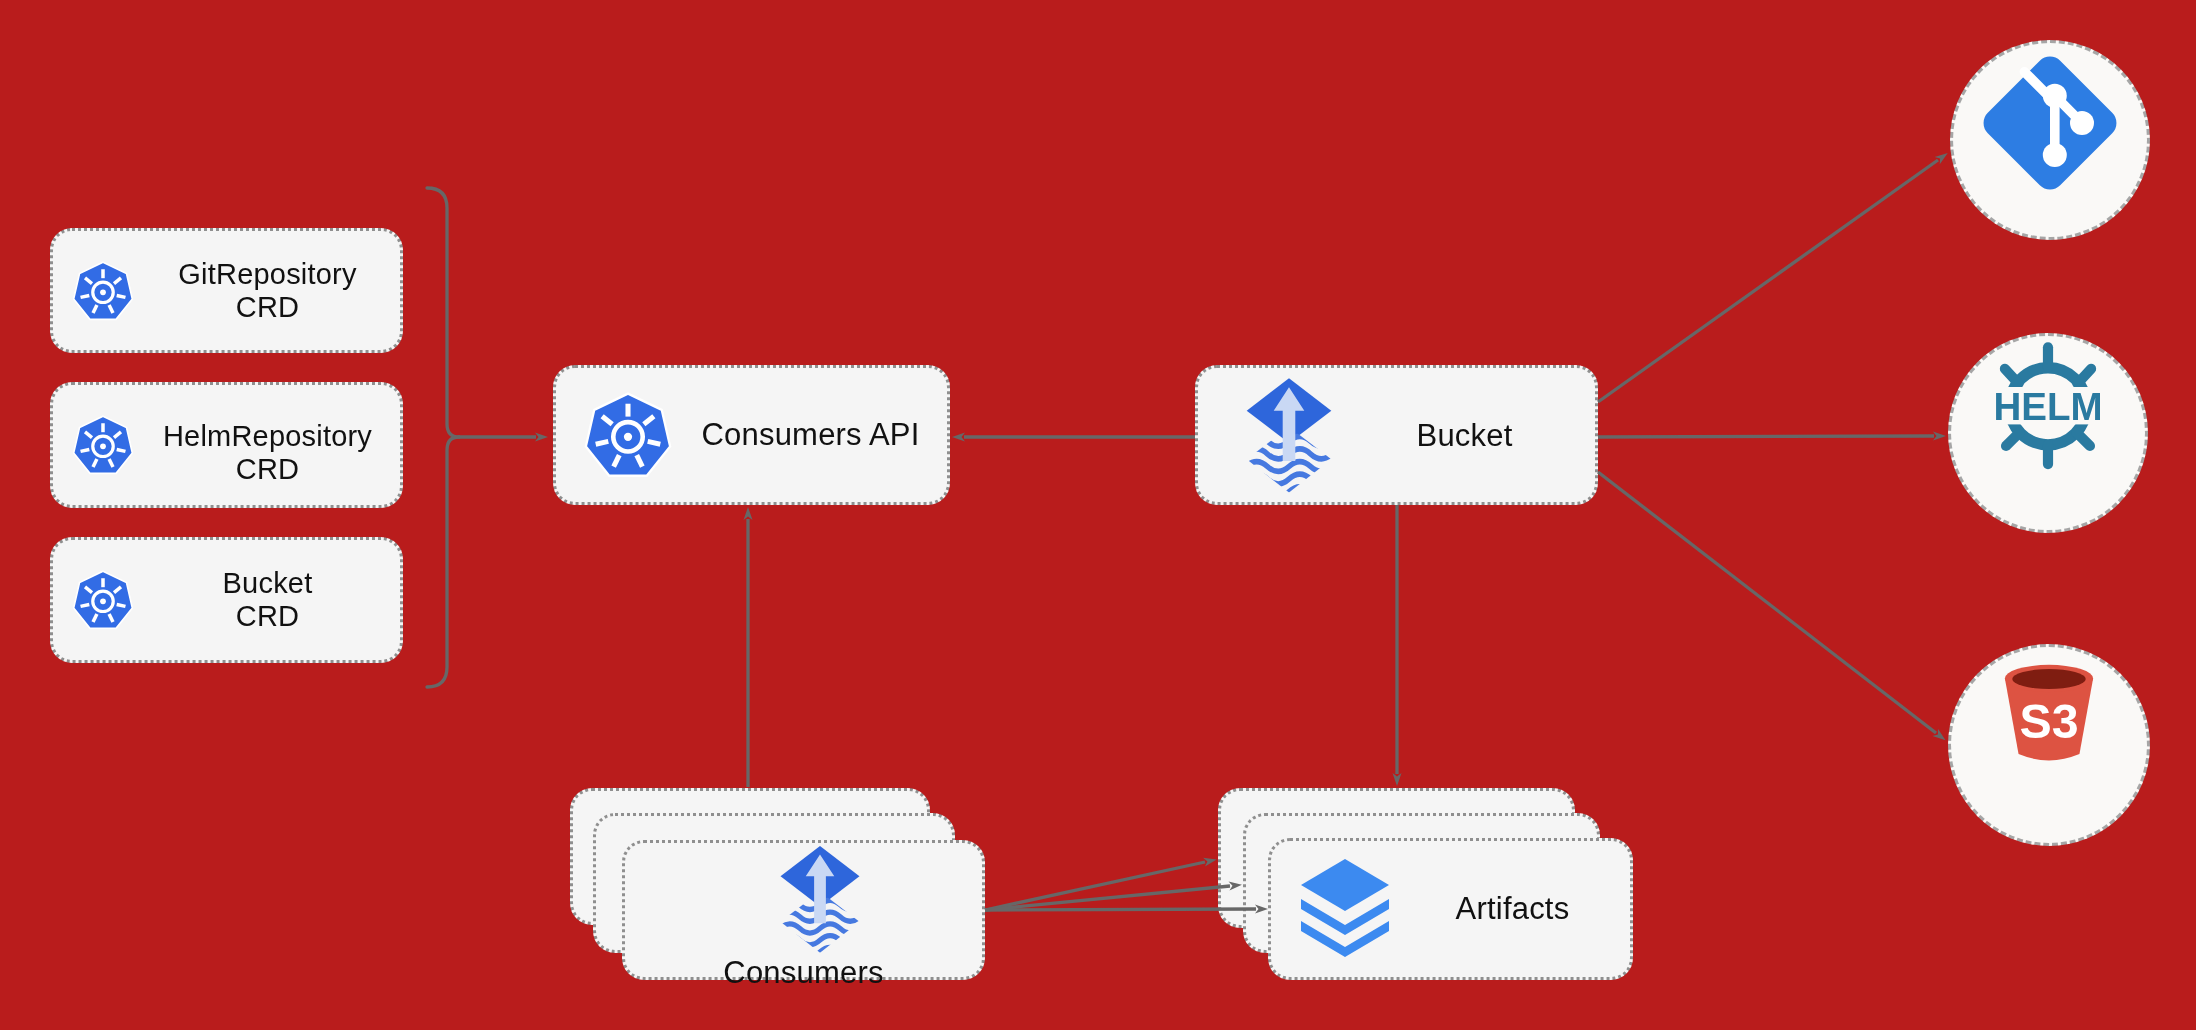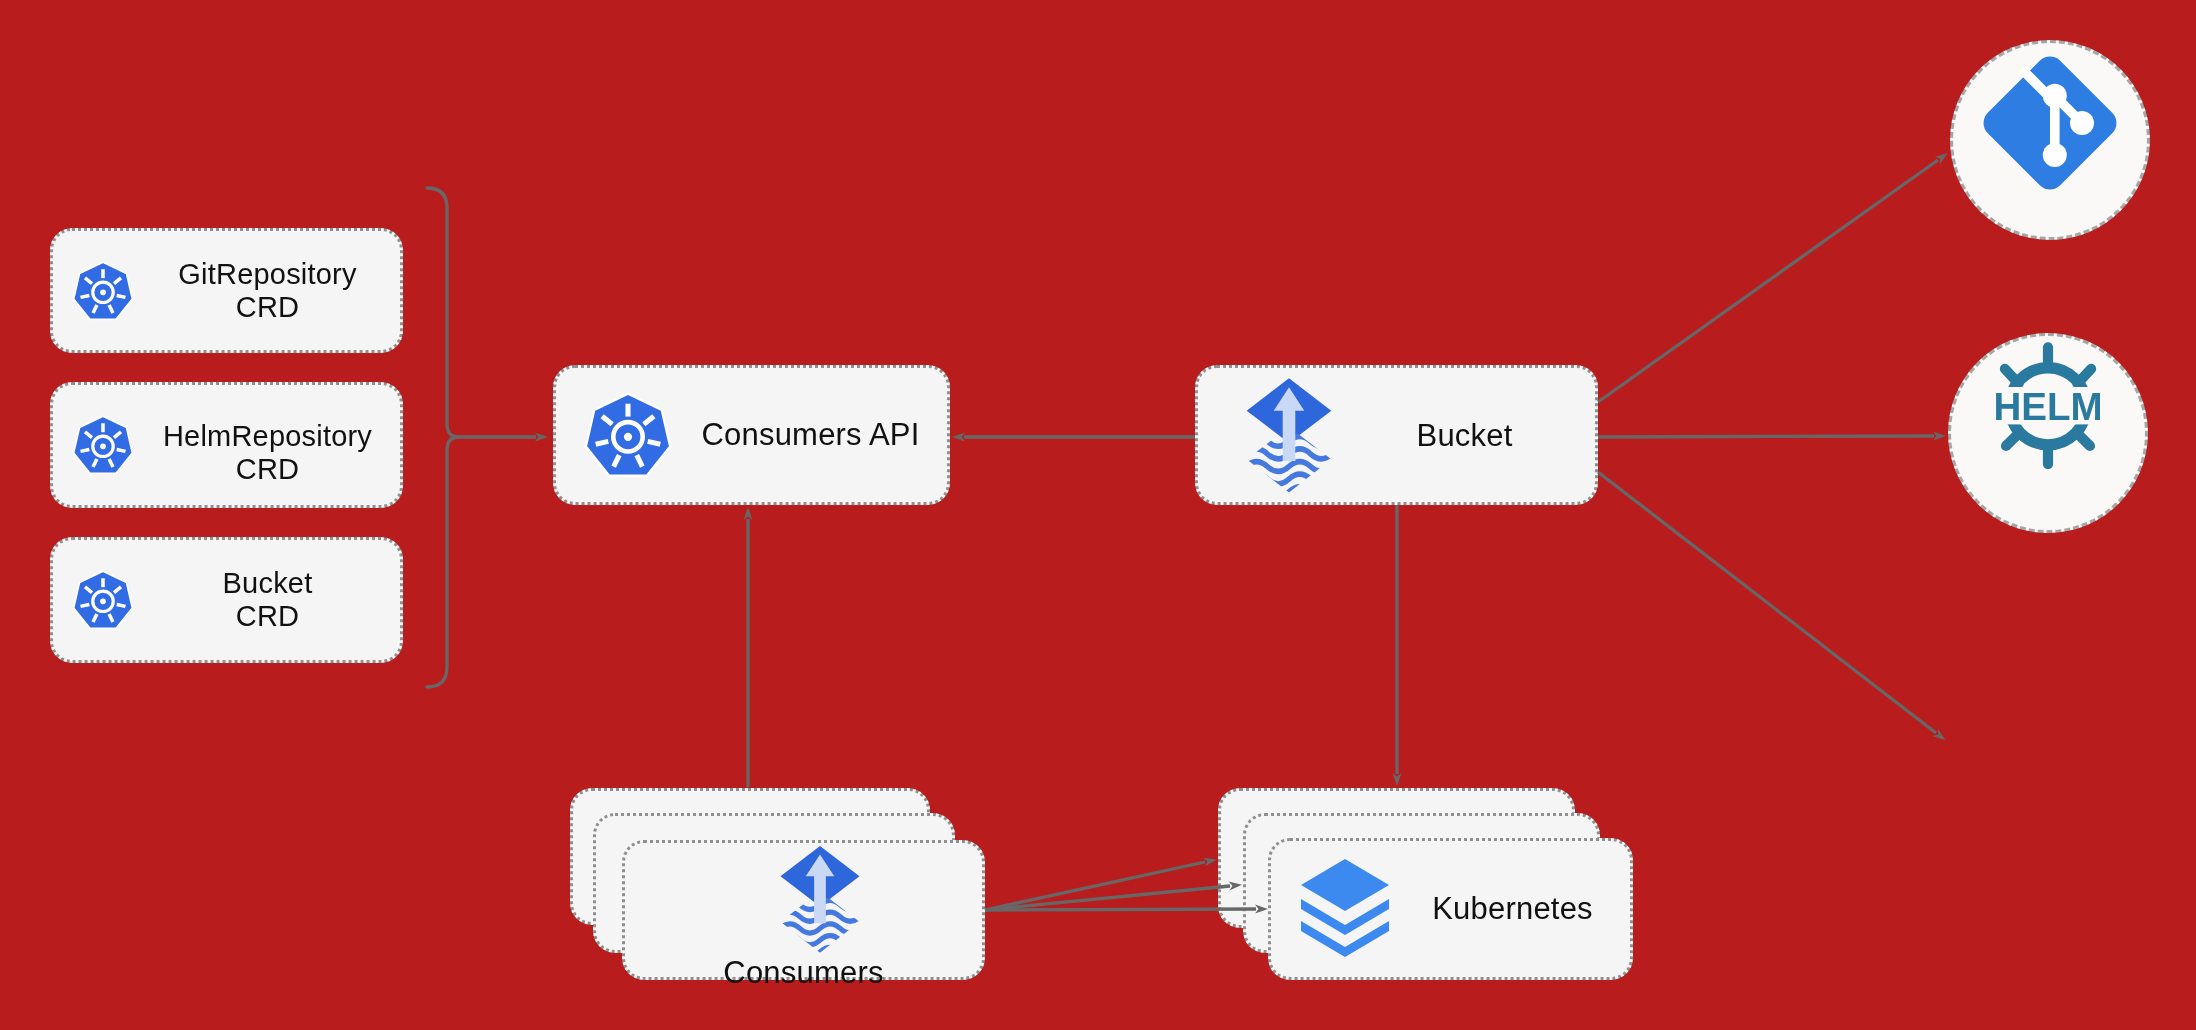--- a/index.html
+++ b/index.html
@@ -123,21 +123,21 @@
       </svg>
     <div class="label" style="font-size:31px;">Consumers</div>
   </div>
 
   <div class="stackbox" style="left:1218px;top:788px;width:357px;height:140px;"></div>
   <div class="stackbox" style="left:1243px;top:813px;width:357px;height:140px;"></div>
   <div class="node" style="left:1268px;top:838px;width:365px;height:142px;">
     <svg class="icon" style="width:100px;height:100px;margin-left:24px;">
         <use href="#sym-layers"></use>
       </svg>
-    <div class="label" style="font-size:31px;">Kubernetes</div>
+    <div class="label" style="font-size:31px;">Artifacts</div>
   </div>
 
   <div class="circle" style="left:1950px;top:40px;width:200px;height:200px;">
     <svg style="width:160px;height:160px;" viewBox="0 0 100 100">
       <rect x="18" y="18" width="64" height="64" rx="9" transform="rotate(45 50 50)" fill="#2d7de3"></rect>
       <g stroke="#ffffff" stroke-width="6" stroke-linecap="round">
         <line x1="34" y1="18" x2="49" y2="33"></line>
         <line x1="57" y1="37" x2="66" y2="46"></line>
         <line x1="53" y1="38" x2="53" y2="64"></line>
       </g>
@@ -156,20 +156,28 @@
         <line x1="86" y1="42" x2="98" y2="29"></line>
         <line x1="60" y1="96" x2="60" y2="113"></line>
         <line x1="35" y1="85" x2="23" y2="97"></line>
         <line x1="85" y1="85" x2="97" y2="97"></line>
       </g>
       <rect x="0" y="45" width="120" height="33" fill="#faf9f7"></rect>
       <text x="60" y="74" text-anchor="middle" font-family="Liberation Sans, sans-serif" font-size="34" font-weight="bold" fill="#2a7aa0">HELM</text>
     </svg>
   </div>
 
+  <div class="circle" style="left:1948px;top:644px;width:202px;height:202px;">
+    <svg style="width:126px;height:126px;" viewBox="0 0 120 120">
+      <path d="M18,30 L31,102 Q60,114 89,102 L102,30 Z" fill="#dd5342"></path>
+      <ellipse cx="60" cy="30" rx="42" ry="13" fill="#dd5342"></ellipse>
+      <ellipse cx="60" cy="30.5" rx="35" ry="9.5" fill="#7f1d11"></ellipse>
+      <text x="60" y="87" text-anchor="middle" font-family="Liberation Sans, sans-serif" font-size="46" font-weight="bold" fill="#ffffff">S3</text>
+    </svg>
+  </div>
 
   <svg class="connectors" width="2196" height="1030" viewBox="0 0 2196 1030">
     <defs>
       <marker id="ah" viewBox="0 0 14 10" refX="1.5" refY="5" markerWidth="14" markerHeight="10" orient="auto" markerUnits="userSpaceOnUse">
         <path d="M0.5,0.5 L13.5,5 L0.5,9.5 L4,5 Z" fill="#676767"></path>
       </marker>
     </defs>
     <g stroke="#676767" stroke-width="3.3" fill="none">
       <path d="M427,188 Q447,188 447,208 L447,424 Q447,437 459,437" stroke-linecap="round"></path>
       <path d="M427,687 Q447,687 447,667 L447,450 Q447,437 459,437" stroke-linecap="round"></path>

